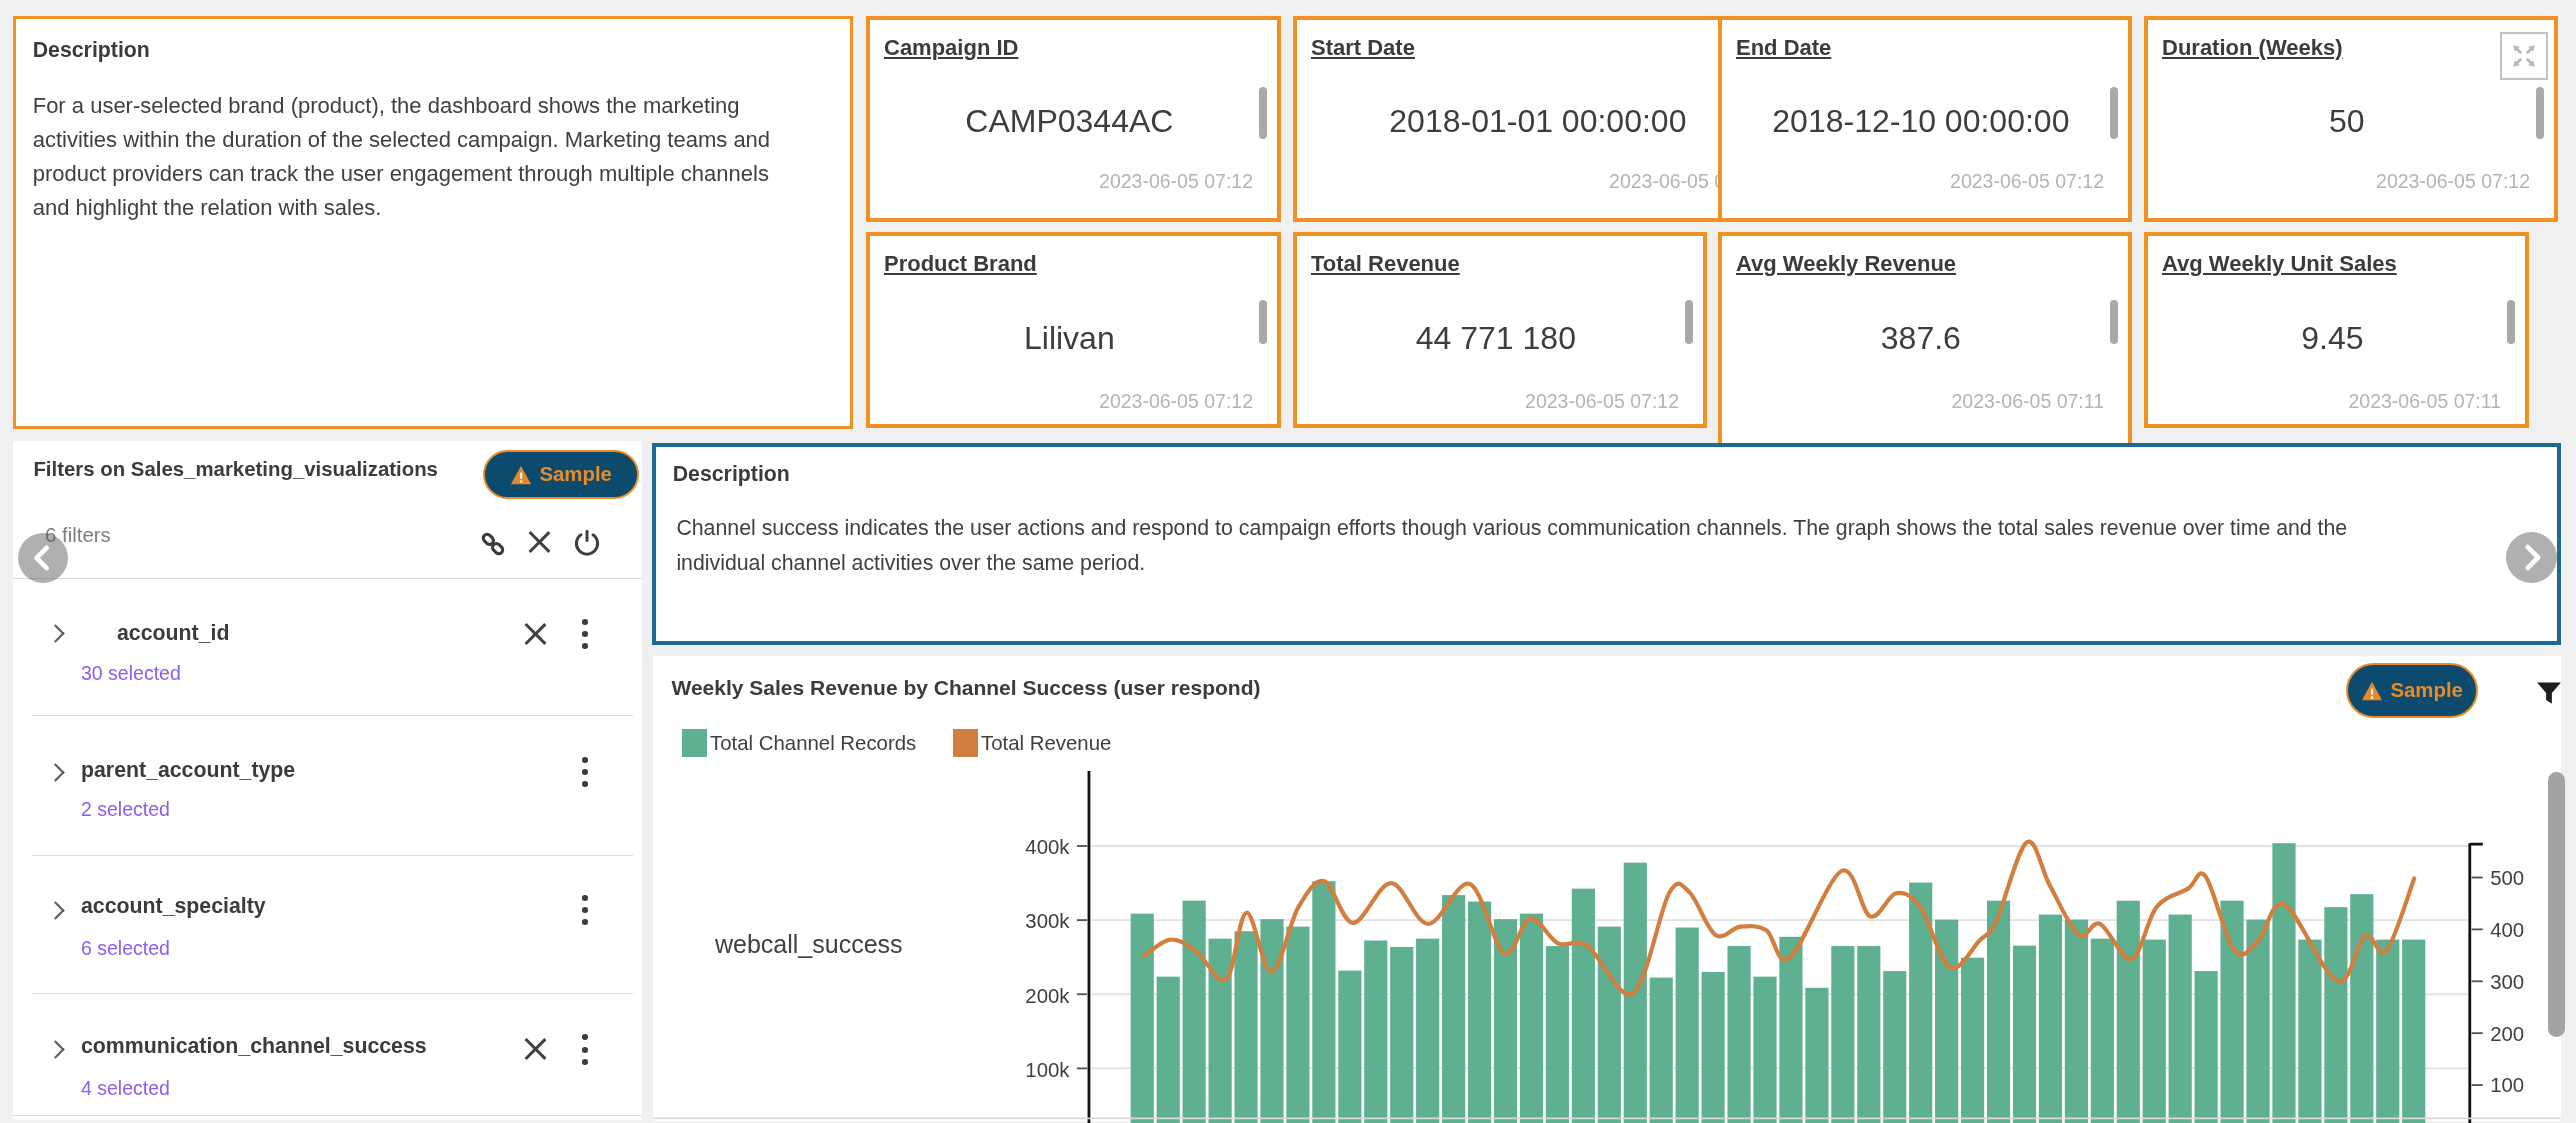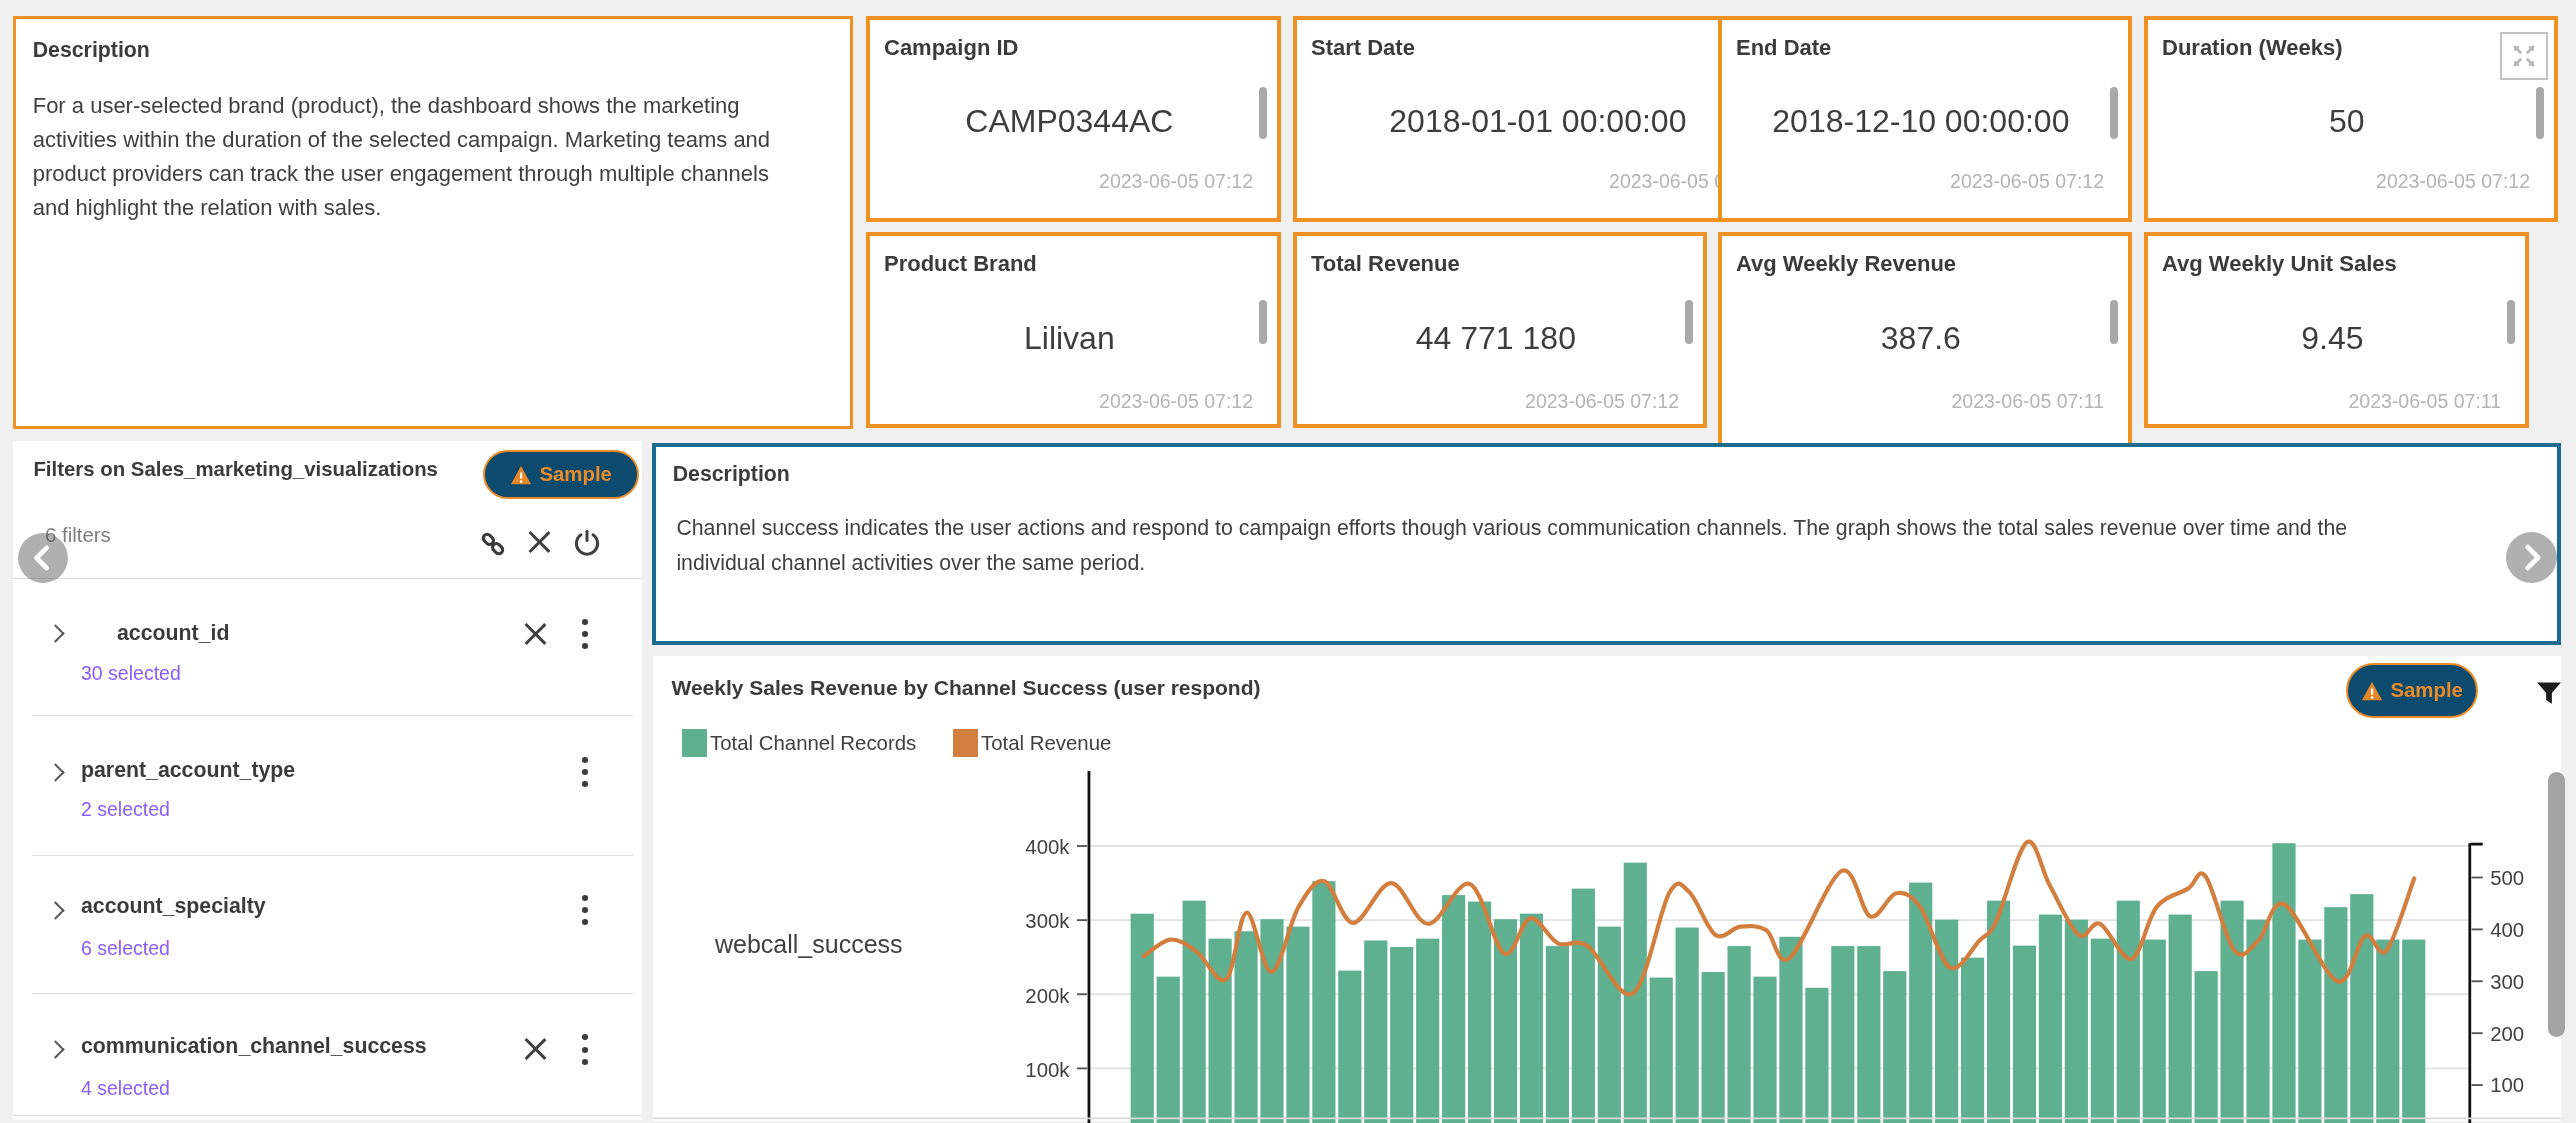--- a/index.html
+++ b/index.html
@@ -1,19 +1,19 @@
 <!DOCTYPE html>
 <html style="font-size:15px"><head>
 <meta charset="utf-8">
 <style>
 * { margin:0; padding:0; box-sizing:border-box; }
 html,body { width:2576px; height:1124px; background:#f0f0f0; font-family:"Liberation Sans",sans-serif; overflow:hidden; position:relative; }
 .card { position:absolute; background:#fff; }
 .ocard { border:3.7px solid #EF9123; }
-.ktitle { position:absolute; left:14px; top:15px; font-size:22px; font-weight:bold; color:#3b3b3b; }
+.ktitle { position:absolute; left:14px; top:15px; font-size:22px; font-weight:bold; color:#3b3b3b;text-decoration:underline; }
 .kval { position:absolute; left:0; right:8.3px; text-align:center; font-size:32px; color:#3d3d3d; }
 .kts { position:absolute; right:24px; font-size:19.5px; color:#b4b4b4; }
 .kbar { position:absolute; width:8.3px; border-radius:4.6px; background:#a9a9a9; }
 .ftitle { font-weight:bold; color:#3b3b3b; }
 .pill { position:absolute; border:2.8px solid #E98C28; border-radius:28px; color:#E98C28; font-weight:bold; display:flex; align-items:center; justify-content:center; background:#0c4a6e; }
 .divline { position:absolute; height:0.9px; background:#dcdcdc; }
 .frow-name { position:absolute; font-size:21.3px; font-weight:bold; color:#3b3b3b; }
 .frow-sel { position:absolute; font-size:19.5px; color:#8b5cf6; }
 .chev { position:absolute; width:13px; height:13px; border-right:2.8px solid #595959; border-bottom:2.8px solid #595959; }
 .chev-r { transform:rotate(-45deg); }

